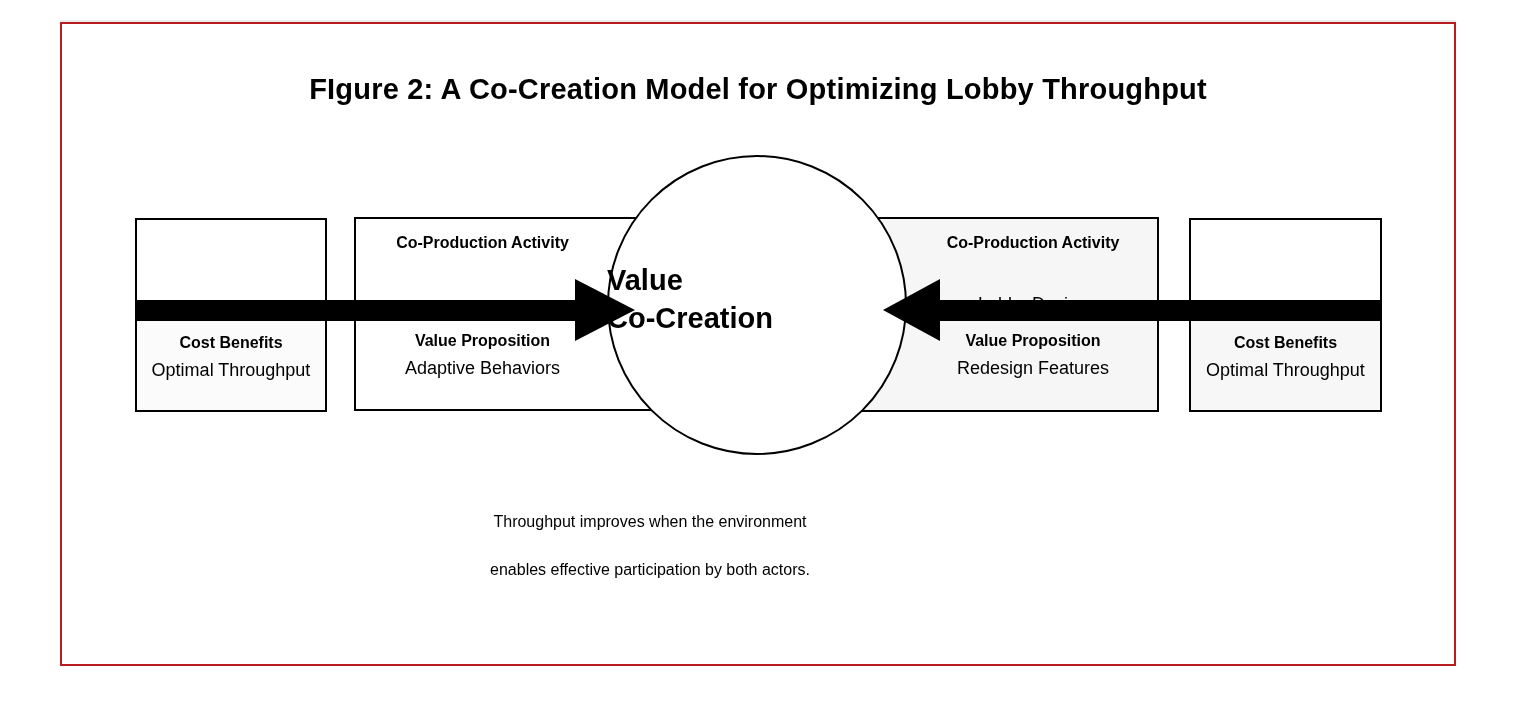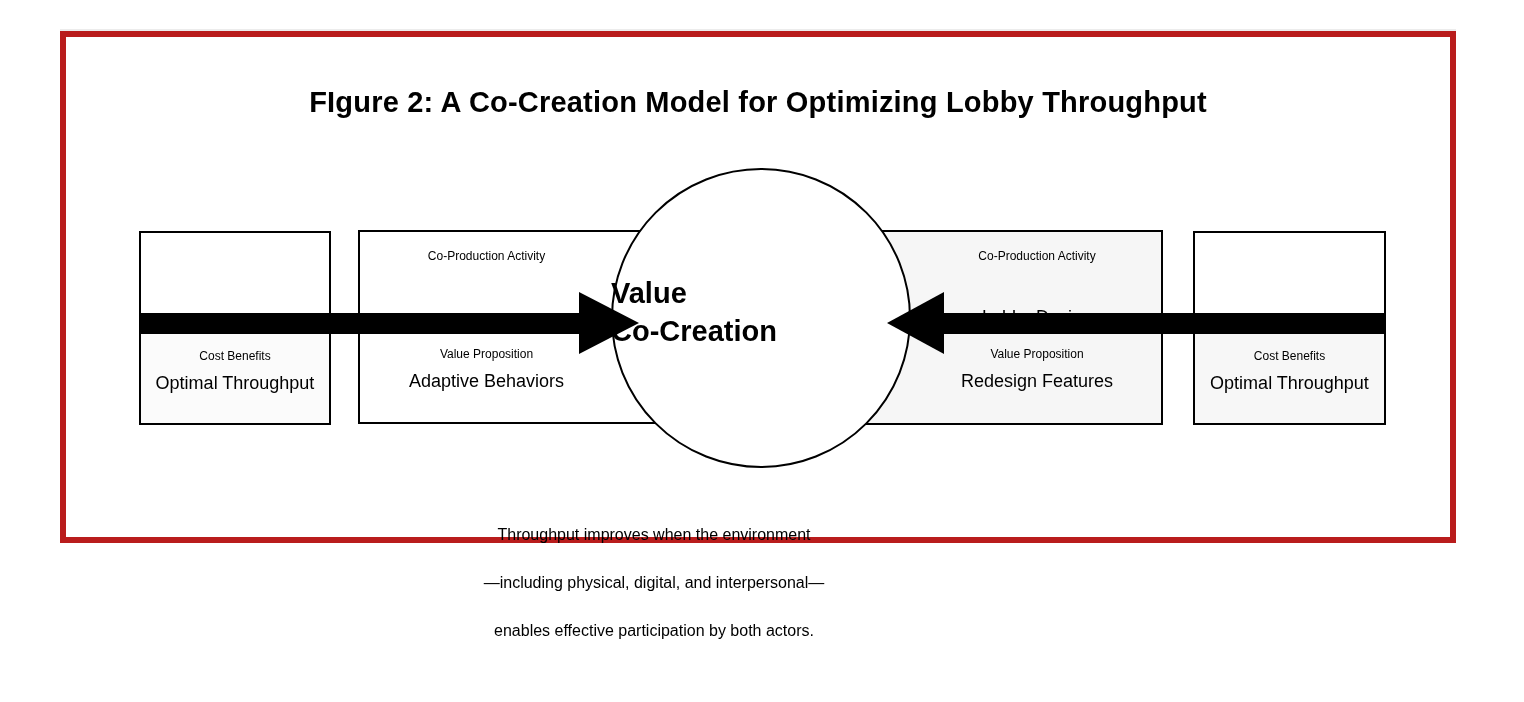--- a/index.html
+++ b/index.html
@@ -2,22 +2,22 @@
 <html><head>
 <meta charset="utf-8">
 <style>
   * { margin:0; padding:0; box-sizing:border-box; }
   html,body { background:#ffffff; }
   .page {
     position:relative; width:1524px; height:702px; background:#ffffff;
     font-family:"Liberation Sans", sans-serif; color:#000; overflow:hidden;
   }
   .frame {
-    position:absolute; left:60px; top:31px; width:1396px; height:512px;
-    border:6px solid #b91c1c; background:#ffffff;
+    position:absolute; left:60px; top:22px; width:1396px; height:644px;
+    border:2px solid #b91c1c; background:#ffffff;
     box-shadow:0 -2px 0 0 #ececec;
   }
   .title {
     position:absolute; left:0; top:48px; width:100%;
     text-align:center; font-size:29px; font-weight:bold; line-height:34px;
     letter-spacing:0.2px; white-space:nowrap;
   }
   .box { position:absolute; border:2px solid #000; background:#ffffff; z-index:1; }
   .box-lower { position:absolute; left:0; right:0; bottom:0; height:91px; }
   .circle {
@@ -37,21 +37,21 @@
     border-top:31px solid transparent; border-bottom:31px solid transparent;
     border-left:60px solid #000;
   }
   .head.right {
     left:821px;
     border-top:31px solid transparent; border-bottom:31px solid transparent;
     border-right:57px solid #000;
   }
   .txt { position:absolute; text-align:center; white-space:nowrap; z-index:1; }
   .b23 { font-size:23px; font-weight:bold; line-height:26px; }
-  .b17 { font-size:12px; font-weight:normal; line-height:20px; }
+  .b17 { font-size:16px; font-weight:bold; line-height:20px; }
   .r18 { font-size:18px; font-weight:normal; line-height:20px; }
   .line { display:block; }
   .caption {
     position:absolute; left:0; top:474px; width:1176px;
     text-align:center; font-size:16px; line-height:48px; z-index:1;
   }
 </style>
 </head>
 <body>
 
@@ -96,18 +96,17 @@
     <div class="txt b17" style="left:843px; top:307px; width:256px;">Value Proposition</div>
     <div class="txt r18" style="left:843px; top:334px; width:256px;">Redesign Features</div>
 
     <div class="txt b23" style="left:1127px; top:208px; width:193px;">
     </div>
     <div class="txt b17" style="left:1127px; top:309px; width:193px;">Cost Benefits</div>
     <div class="txt r18" style="left:1127px; top:336px; width:193px;">Optimal Throughput</div>
 
     <div class="caption">
       <span class="line">Throughput improves when the environment</span>
-      <span class="line">—including physical, digital, and interpersonal—</span>
       <span class="line">enables effective participation by both actors.</span>
     </div>
 
   </div>
 </div>
 
 </body></html>

